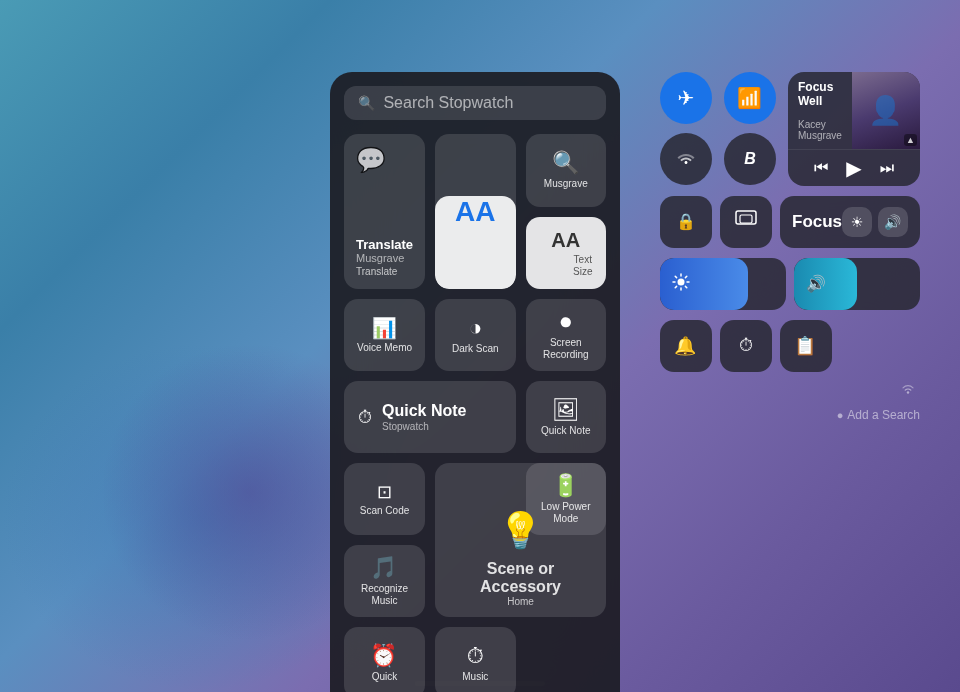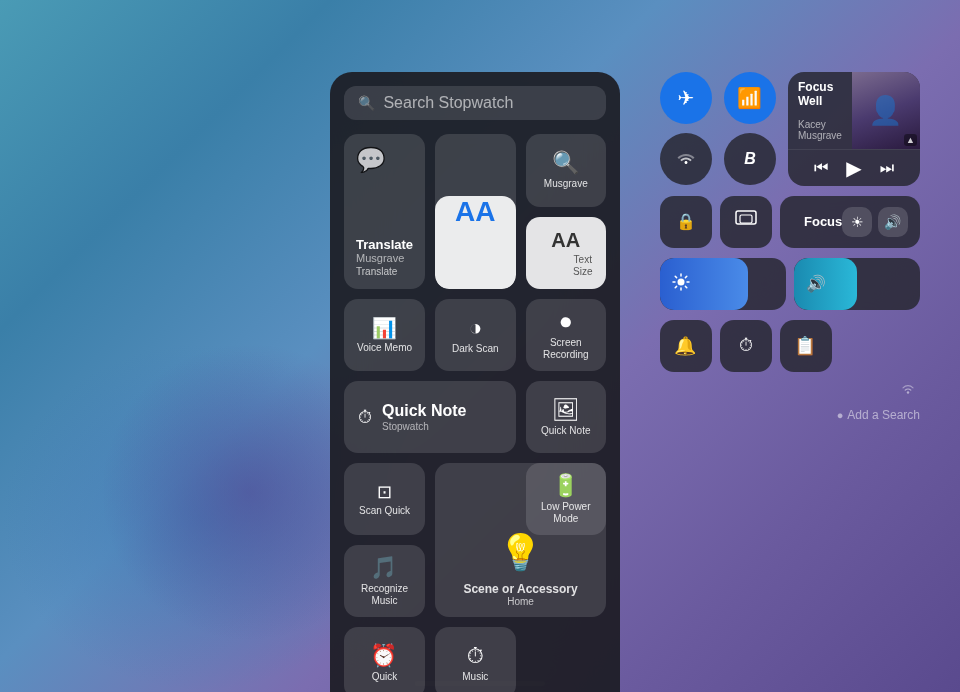--- a/index.html
+++ b/index.html
@@ -226,21 +226,21 @@
       min-height: 130px;
     }
 
     .home-bulb-icon {
       font-size: 36px;
       color: #fff;
       margin-bottom: 8px;
     }
 
     .home-label { color: rgba(255,255,255,0.7); font-size: 10px; font-weight: 500; text-align: center; }
-    .home-title { color: rgba(255,255,255,0.85); font-size: 12px; font-weight: 600; text-align: center; }
+    .home-title { color: rgba(255,255,255,0.85); font-size: 16px; font-weight: 600; text-align: center; }
 
     
     .right-panel {
       position: absolute;
       left: 660px;
       top: 72px;
       width: 260px;
       display: flex;
       flex-direction: column;
       gap: 10px;
@@ -292,21 +292,21 @@
       flex: 1;
       background: rgba(40, 40, 50, 0.85);
       border-radius: 14px;
       padding: 0 12px;
       display: flex;
       align-items: center;
       cursor: pointer;
       backdrop-filter: blur(20px);
     }
 
-    .rp-focus-label { color: #fff; font-size: 13px; font-weight: 600; flex: 1; margin-left: 12px; }
+    .rp-focus-label { color: #fff; font-size: 17px; font-weight: 600; flex: 1; }
 
     .rp-toggle-pair {
       display: flex;
       gap: 6px;
     }
 
     .rp-toggle {
       background: rgba(255,255,255,0.15);
       border-radius: 10px;
       width: 30px;
@@ -452,21 +452,21 @@
       </div>
     </div>
 
     <div class="ctrl-btn" style="grid-column:3/4; grid-row:4/5;">
       <span class="ctrl-icon">🖼</span>
       <span class="ctrl-label">Quick Note</span>
     </div>
 
     <div class="ctrl-btn" style="grid-column:1/2; grid-row:5/6;">
       <span class="ctrl-icon" style="font-size:18px;">⊡</span>
-      <span class="ctrl-label">Scan Quick</span>
+      <span class="ctrl-label">Scan Code</span>
     </div>
 
     <div class="ctrl-btn" style="grid-column:3/4; grid-row:5/6;">
       <span class="ctrl-icon">🔋</span>
       <span class="ctrl-label" style="text-align:center;">Low Power<br>Mode</span>
     </div>
 
     <div class="ctrl-btn-home" style="grid-column:2/4; grid-row:5/7;">
       <span class="home-bulb-icon">💡</span>
       <div class="home-title">Scene or Accessory</div>

